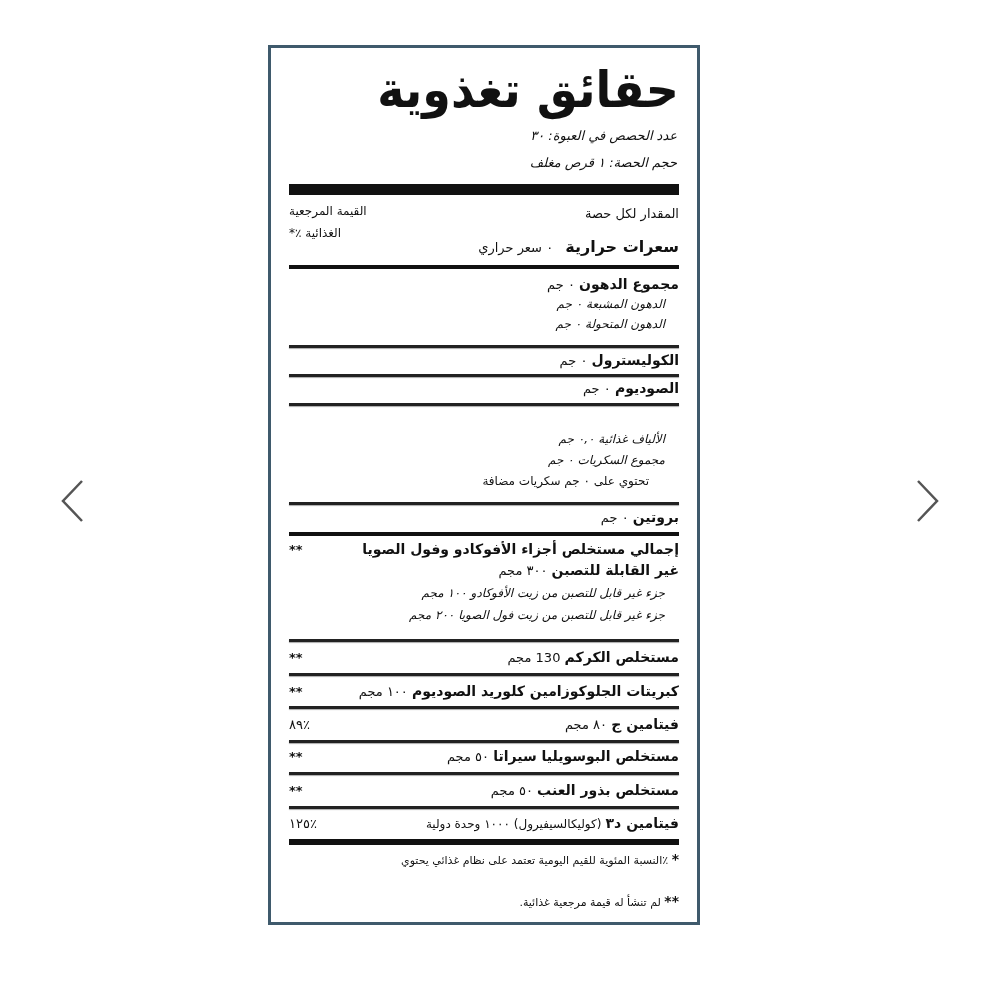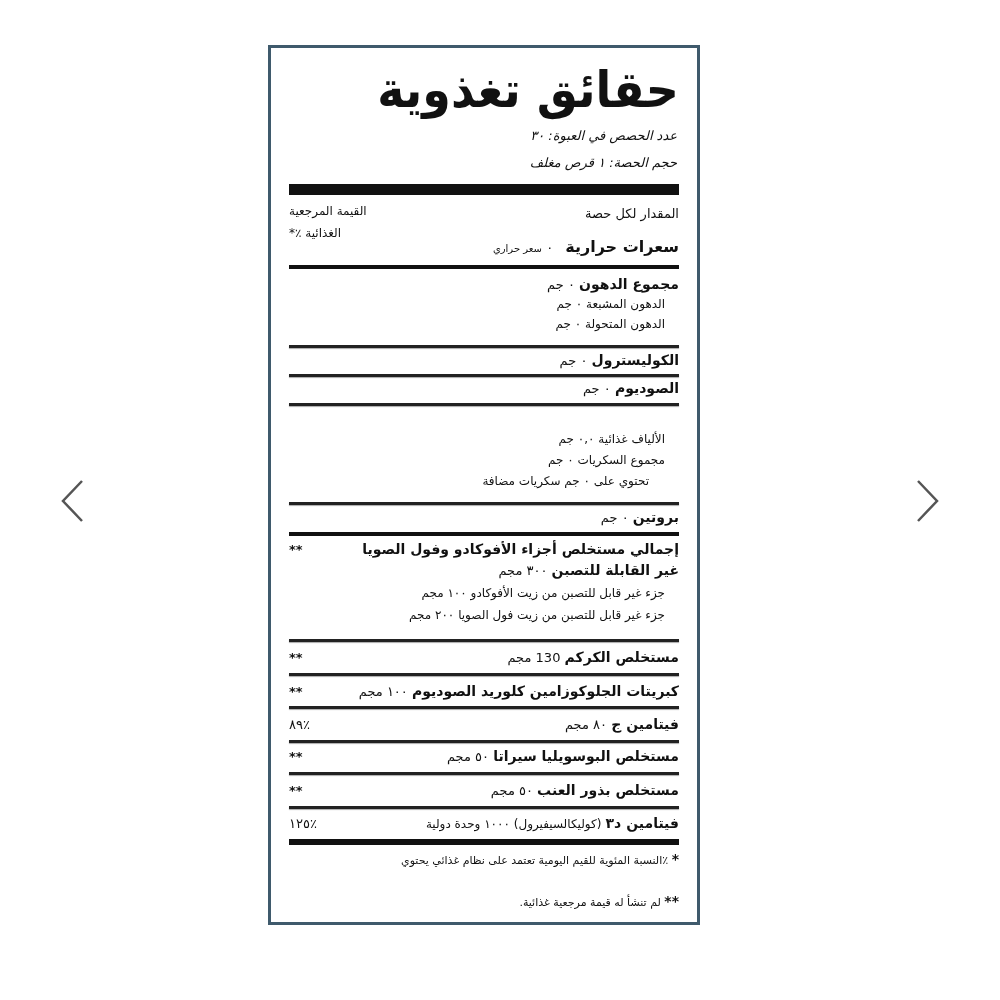--- a/index.html
+++ b/index.html
@@ -19,25 +19,25 @@
            transform:scaleY(1.08); }
   .servings { position:absolute; right:2px; font-size:13px; line-height:16px;font-style:italic; }
   .hr { position:absolute; left:0; right:0; background:#111; }
   .hr.thick { height:11px; }
   .hr.med { height:4px; }
   .hr.thin { height:3px; background:#222; box-shadow:0 1px 1px #aaa; }
 
   .row { position:absolute; left:0; right:0; font-size:13px; line-height:17px; white-space:nowrap; }
   .b { font-weight:bold; font-size:14px; }
   .sm { font-size:12px; }
-  .tiny { font-size:10px; }
+  .tiny { font-size:13px; }
   .stars { position:absolute; left:0; font-weight:bold; font-size:13px; direction:ltr; }
   .dv { position:absolute; left:0; font-size:13px; direction:rtl; }
   .dv-head { position:absolute; left:0; font-size:12px; line-height:22px; text-align:left; }
-  .ind1 { padding-right:14px; }
+  .ind1 { padding-right:14px;font-style:italic; }
   .ind2 { padding-right:30px; }
   .foot { position:absolute; left:0; right:0; font-size:11px; line-height:20px; }
 </style>
 </head>
 <body>
 
 <div id="prev" class="nav-arrow">
   <svg viewBox="0 0 30 46">
       <polyline points="24,3 5,23 24,43" fill="none" stroke="#555" stroke-width="2.5"></polyline>
     </svg>

